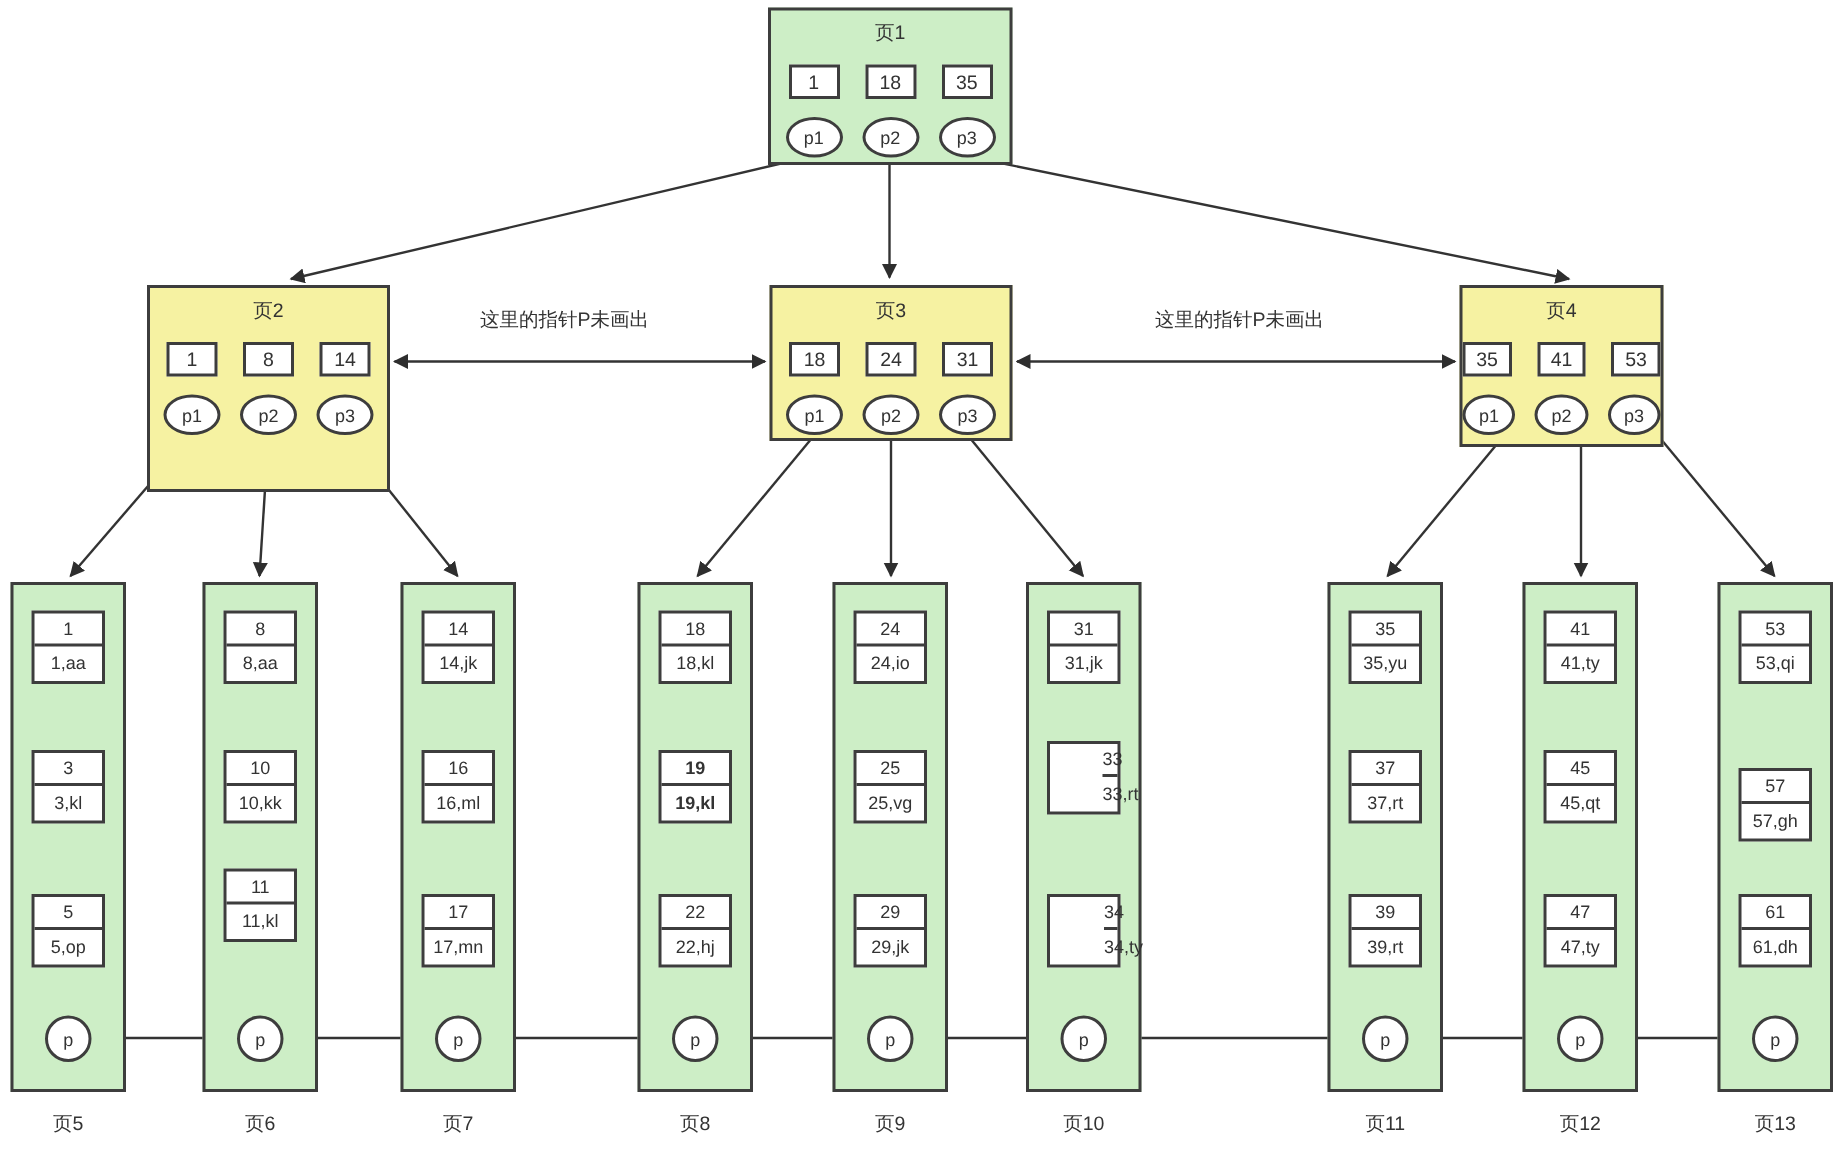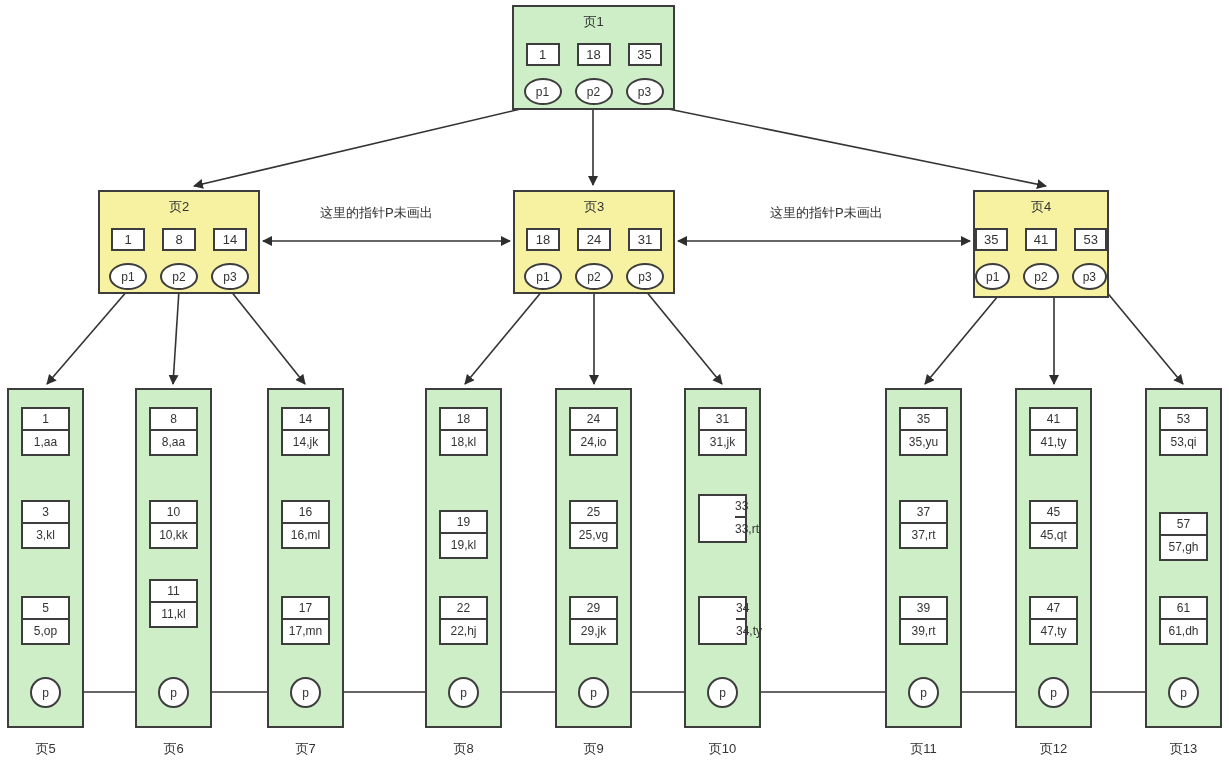--- a/index.html
+++ b/index.html
@@ -113,21 +113,21 @@
       <div class="key-box">18</div>
       <div class="key-box">35</div>
     </div>
     <div class="pointers">
       <div class="ptr">p1</div>
       <div class="ptr">p2</div>
       <div class="ptr">p3</div>
     </div>
   </div>
 
-  <div class="node yellow" style="left:98px; top:190px; width:162px; height:104px;">
+  <div class="node yellow" style="left:98px; top:190px; width:162px; height:138px;">
     <div class="node-title">页2</div>
     <div class="keys">
       <div class="key-box">1</div>
       <div class="key-box">8</div>
       <div class="key-box">14</div>
     </div>
     <div class="pointers">
       <div class="ptr">p1</div>
       <div class="ptr">p2</div>
       <div class="ptr">p3</div>
@@ -212,21 +212,21 @@
           <div class="rv">17,mn</div>
         </div>
         <div class="leaf-ptr">p</div>
       </div>
       <div class="leaf-label" style="left: 267px;">页7</div>
       <div class="leaf" style="left: 425px;">
         <div class="record" style="top: 17px;">
           <div class="rk">18</div>
           <div class="rv">18,kl</div>
         </div>
-        <div class="record" style="top: 120px;">
+        <div class="record" style="top: 110px; font-weight: bold;">
           <div class="rk">19</div>
           <div class="rv">19,kl</div>
         </div>
         <div class="record" style="top: 206px;">
           <div class="rk">22</div>
           <div class="rv">22,hj</div>
         </div>
         <div class="leaf-ptr">p</div>
       </div>
       <div class="leaf-label" style="left: 425px;">页8</div>

